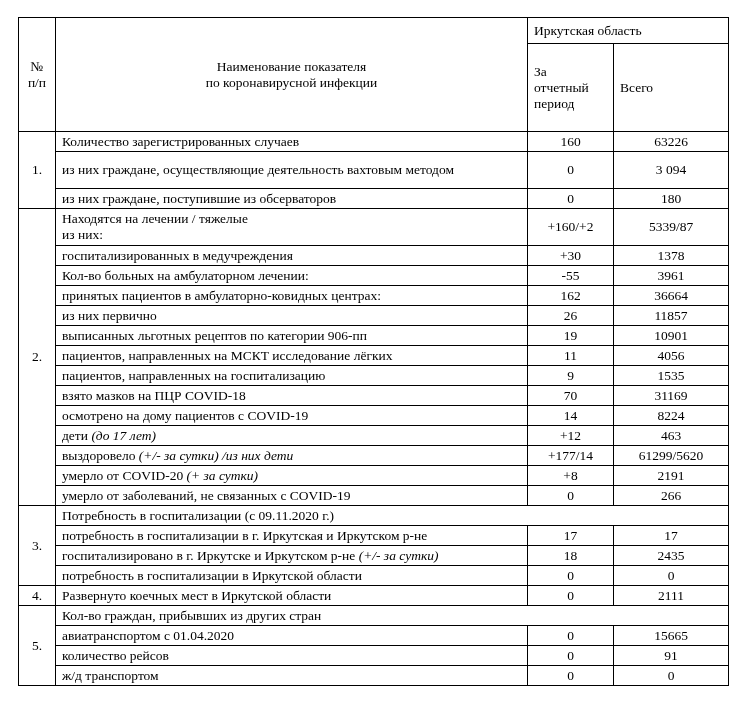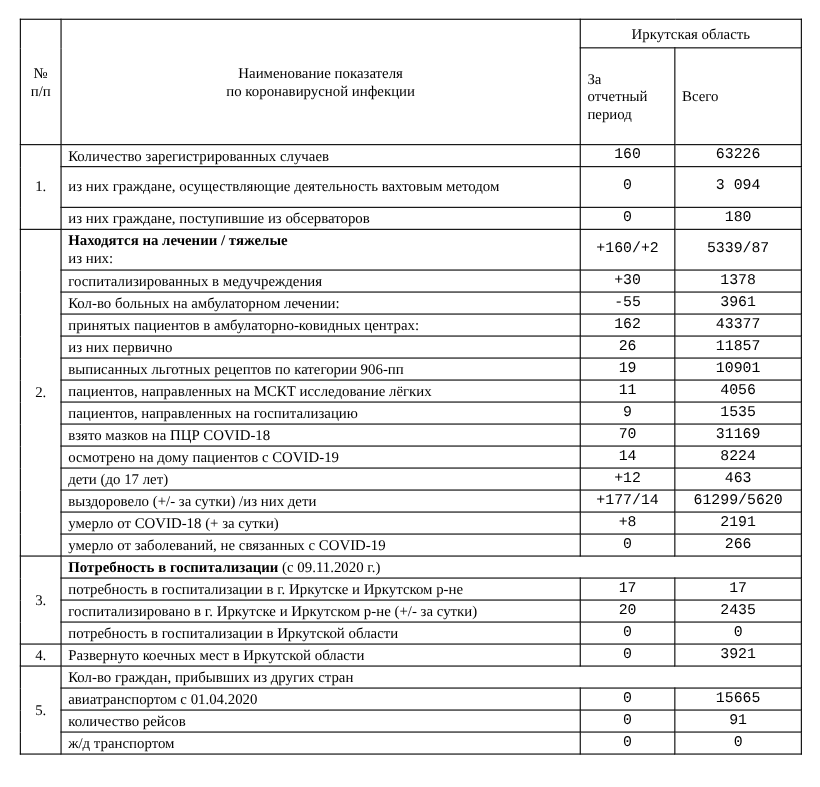--- a/index.html
+++ b/index.html
@@ -7,30 +7,30 @@
            font-family: "Liberation Serif", "DejaVu Serif", serif; color: #000; }
     table.report { position: absolute; left: 18px; top: 17px; width: 710px;
                    border-collapse: collapse; table-layout: fixed; font-size: 13.5px; line-height: 16px; }
     table.report td, table.report th { border: 1px solid #000; padding: 0 6px; vertical-align: middle; font-weight: normal; }
     col.c-num { width: 37px; }
     col.c-name { width: 472px; }
     col.c-period { width: 86px; }
     col.c-total { width: 115px; }
     th.h-num { text-align: center; height: 113px; }
     th.h-name { text-align: center; }
-    th.h-region { font-weight: bold; text-align: center; height: 25px; }
+    th.h-region { font-weight: bold; text-align: left; height: 25px; }
     th.h-period, th.h-total { text-align: left; height: 86px; }
     td.num { text-align: center; }
     td.name { text-align: left; padding-left: 8px; }
     td.name.justify { text-align: justify; text-align-last: left; }
-    td.val { text-align: center; font-family: Liberation Mono, monospace; }
+    td.val { text-align: center; }
     tr.r td { height: 19px; }
     tr.r2 td { height: 36px; }
-    .b { font-weight: bold; }
-    .i { }
+    .b { font-weight: normal; }
+    .i { font-style: italic; }
   </style>
 </head>
 <body>
 
 <table class="report">
   <colgroup>
     <col class="c-num">
       <col class="c-name">
       <col class="c-period">
       <col class="c-total">
@@ -90,21 +90,21 @@
       <td class="val">1378</td>
     </tr>
     <tr class="r">
       <td class="name b">Кол-во больных на амбулаторном лечении:</td>
       <td class="val">-55</td>
       <td class="val">3961</td>
     </tr>
     <tr class="r">
       <td class="name">принятых пациентов в амбулаторно-ковидных центрах:</td>
       <td class="val">162</td>
-      <td class="val">43377</td>
+      <td class="val">36664</td>
     </tr>
     <tr class="r">
       <td class="name">из них первично</td>
       <td class="val">26</td>
       <td class="val">11857</td>
     </tr>
     <tr class="r">
       <td class="name">выписанных льготных рецептов по категории 906-пп</td>
       <td class="val">19</td>
       <td class="val">10901</td>
@@ -140,62 +140,62 @@
     <tr class="r">
       <td class="name">
         <span>выздоровело</span>
         <span class="i">(+/- за сутки) /из них дети</span>
       </td>
       <td class="val">+177/14</td>
       <td class="val">61299/5620</td>
     </tr>
     <tr class="r">
       <td class="name">
-        <span>умерло от COVID-18</span>
+        <span>умерло от COVID-20</span>
         <span class="i">(+ за сутки)</span>
       </td>
       <td class="val">+8</td>
       <td class="val">2191</td>
     </tr>
     <tr class="r">
       <td class="name">умерло от заболеваний, не связанных с COVID-19</td>
       <td class="val">0</td>
       <td class="val">266</td>
     </tr>
 
     <tr class="r">
       <td class="num" rowspan="4">3.</td>
       <td class="name" colspan="3">
         <span class="b">Потребность в госпитализации</span><span> (с 09.11.2020 г.)</span>
       </td>
     </tr>
     <tr class="r">
-      <td class="name">потребность в госпитализации в г. Иркутске и Иркутском р-не</td>
+      <td class="name">потребность в госпитализации в г. Иркутская и Иркутском р-не</td>
       <td class="val">17</td>
       <td class="val">17</td>
     </tr>
     <tr class="r">
       <td class="name">
         <span>госпитализировано в г. Иркутске и Иркутском р-не</span>
         <span class="i">(+/- за сутки)</span>
       </td>
-      <td class="val">20</td>
+      <td class="val">18</td>
       <td class="val">2435</td>
     </tr>
     <tr class="r">
       <td class="name">потребность в госпитализации в Иркутской области</td>
       <td class="val">0</td>
       <td class="val">0</td>
     </tr>
 
     <tr class="r">
       <td class="num">4.</td>
       <td class="name b">Развернуто коечных мест в Иркутской области</td>
       <td class="val">0</td>
-      <td class="val">3921</td>
+      <td class="val">2111</td>
     </tr>
 
     <tr class="r">
       <td class="num" rowspan="4">5.</td>
       <td class="name b" colspan="3">Кол-во граждан, прибывших из других стран</td>
     </tr>
     <tr class="r">
       <td class="name">авиатранспортом с 01.04.2020</td>
       <td class="val">0</td>
       <td class="val">15665</td>

